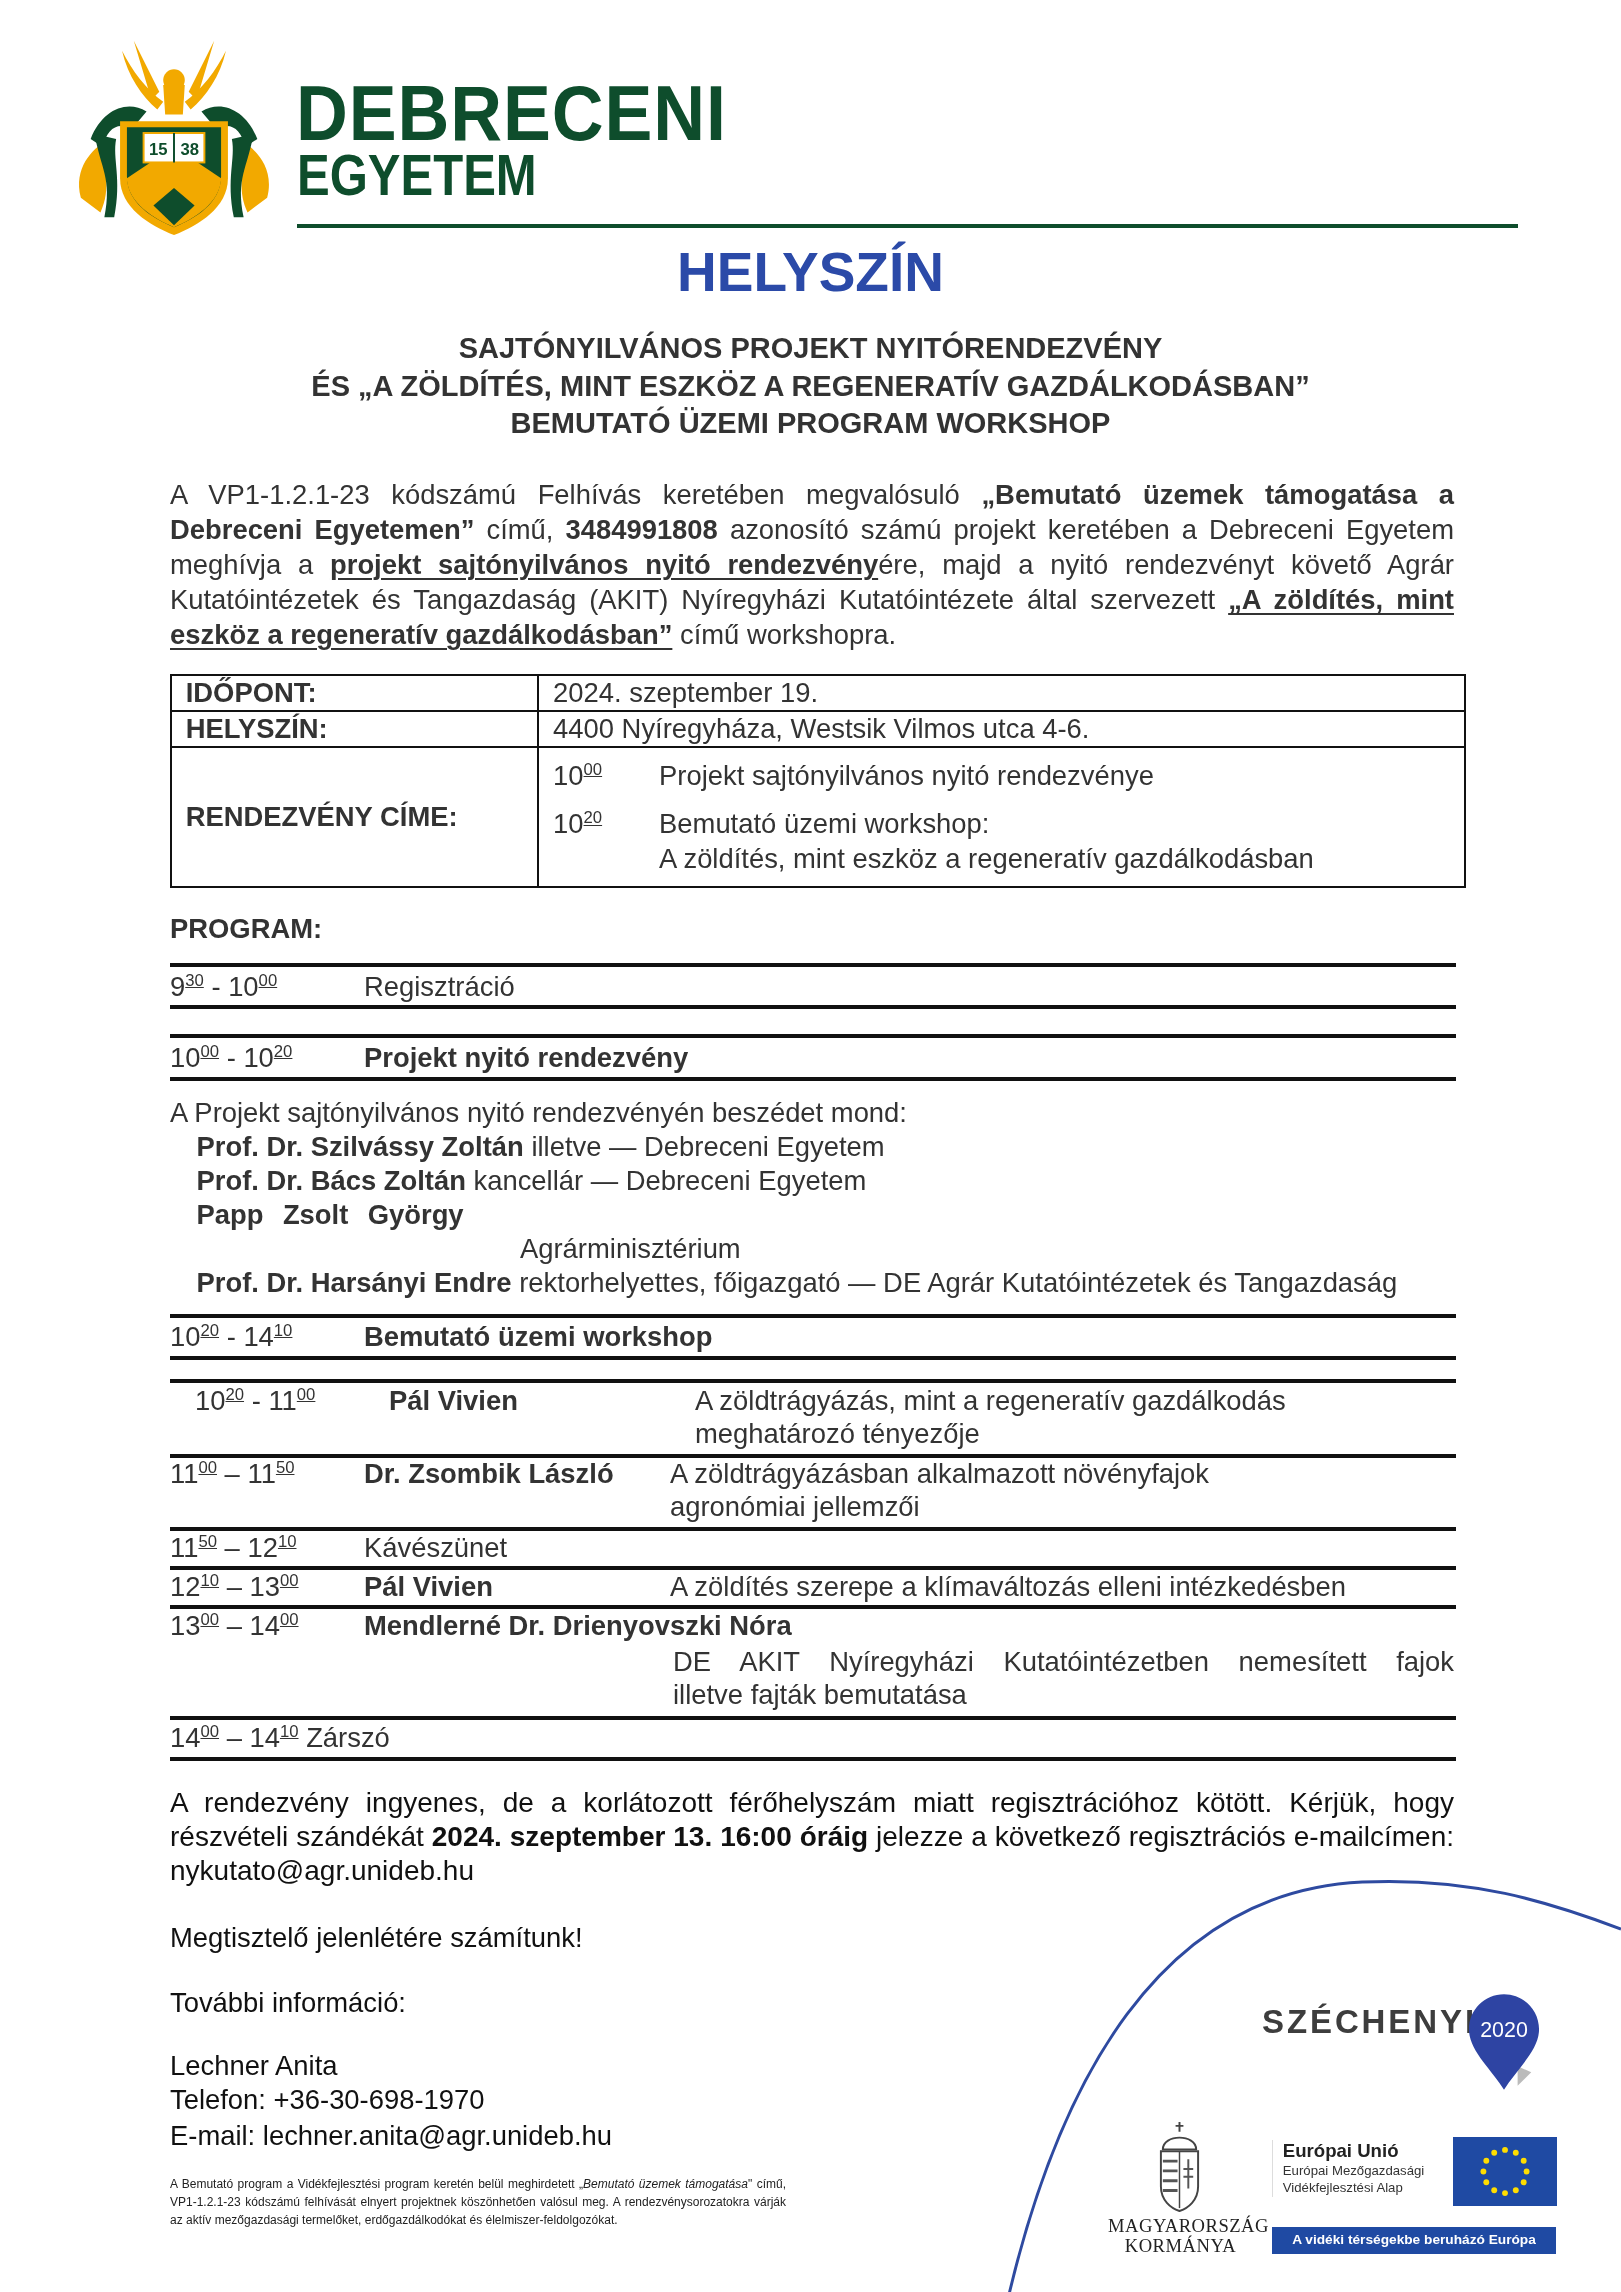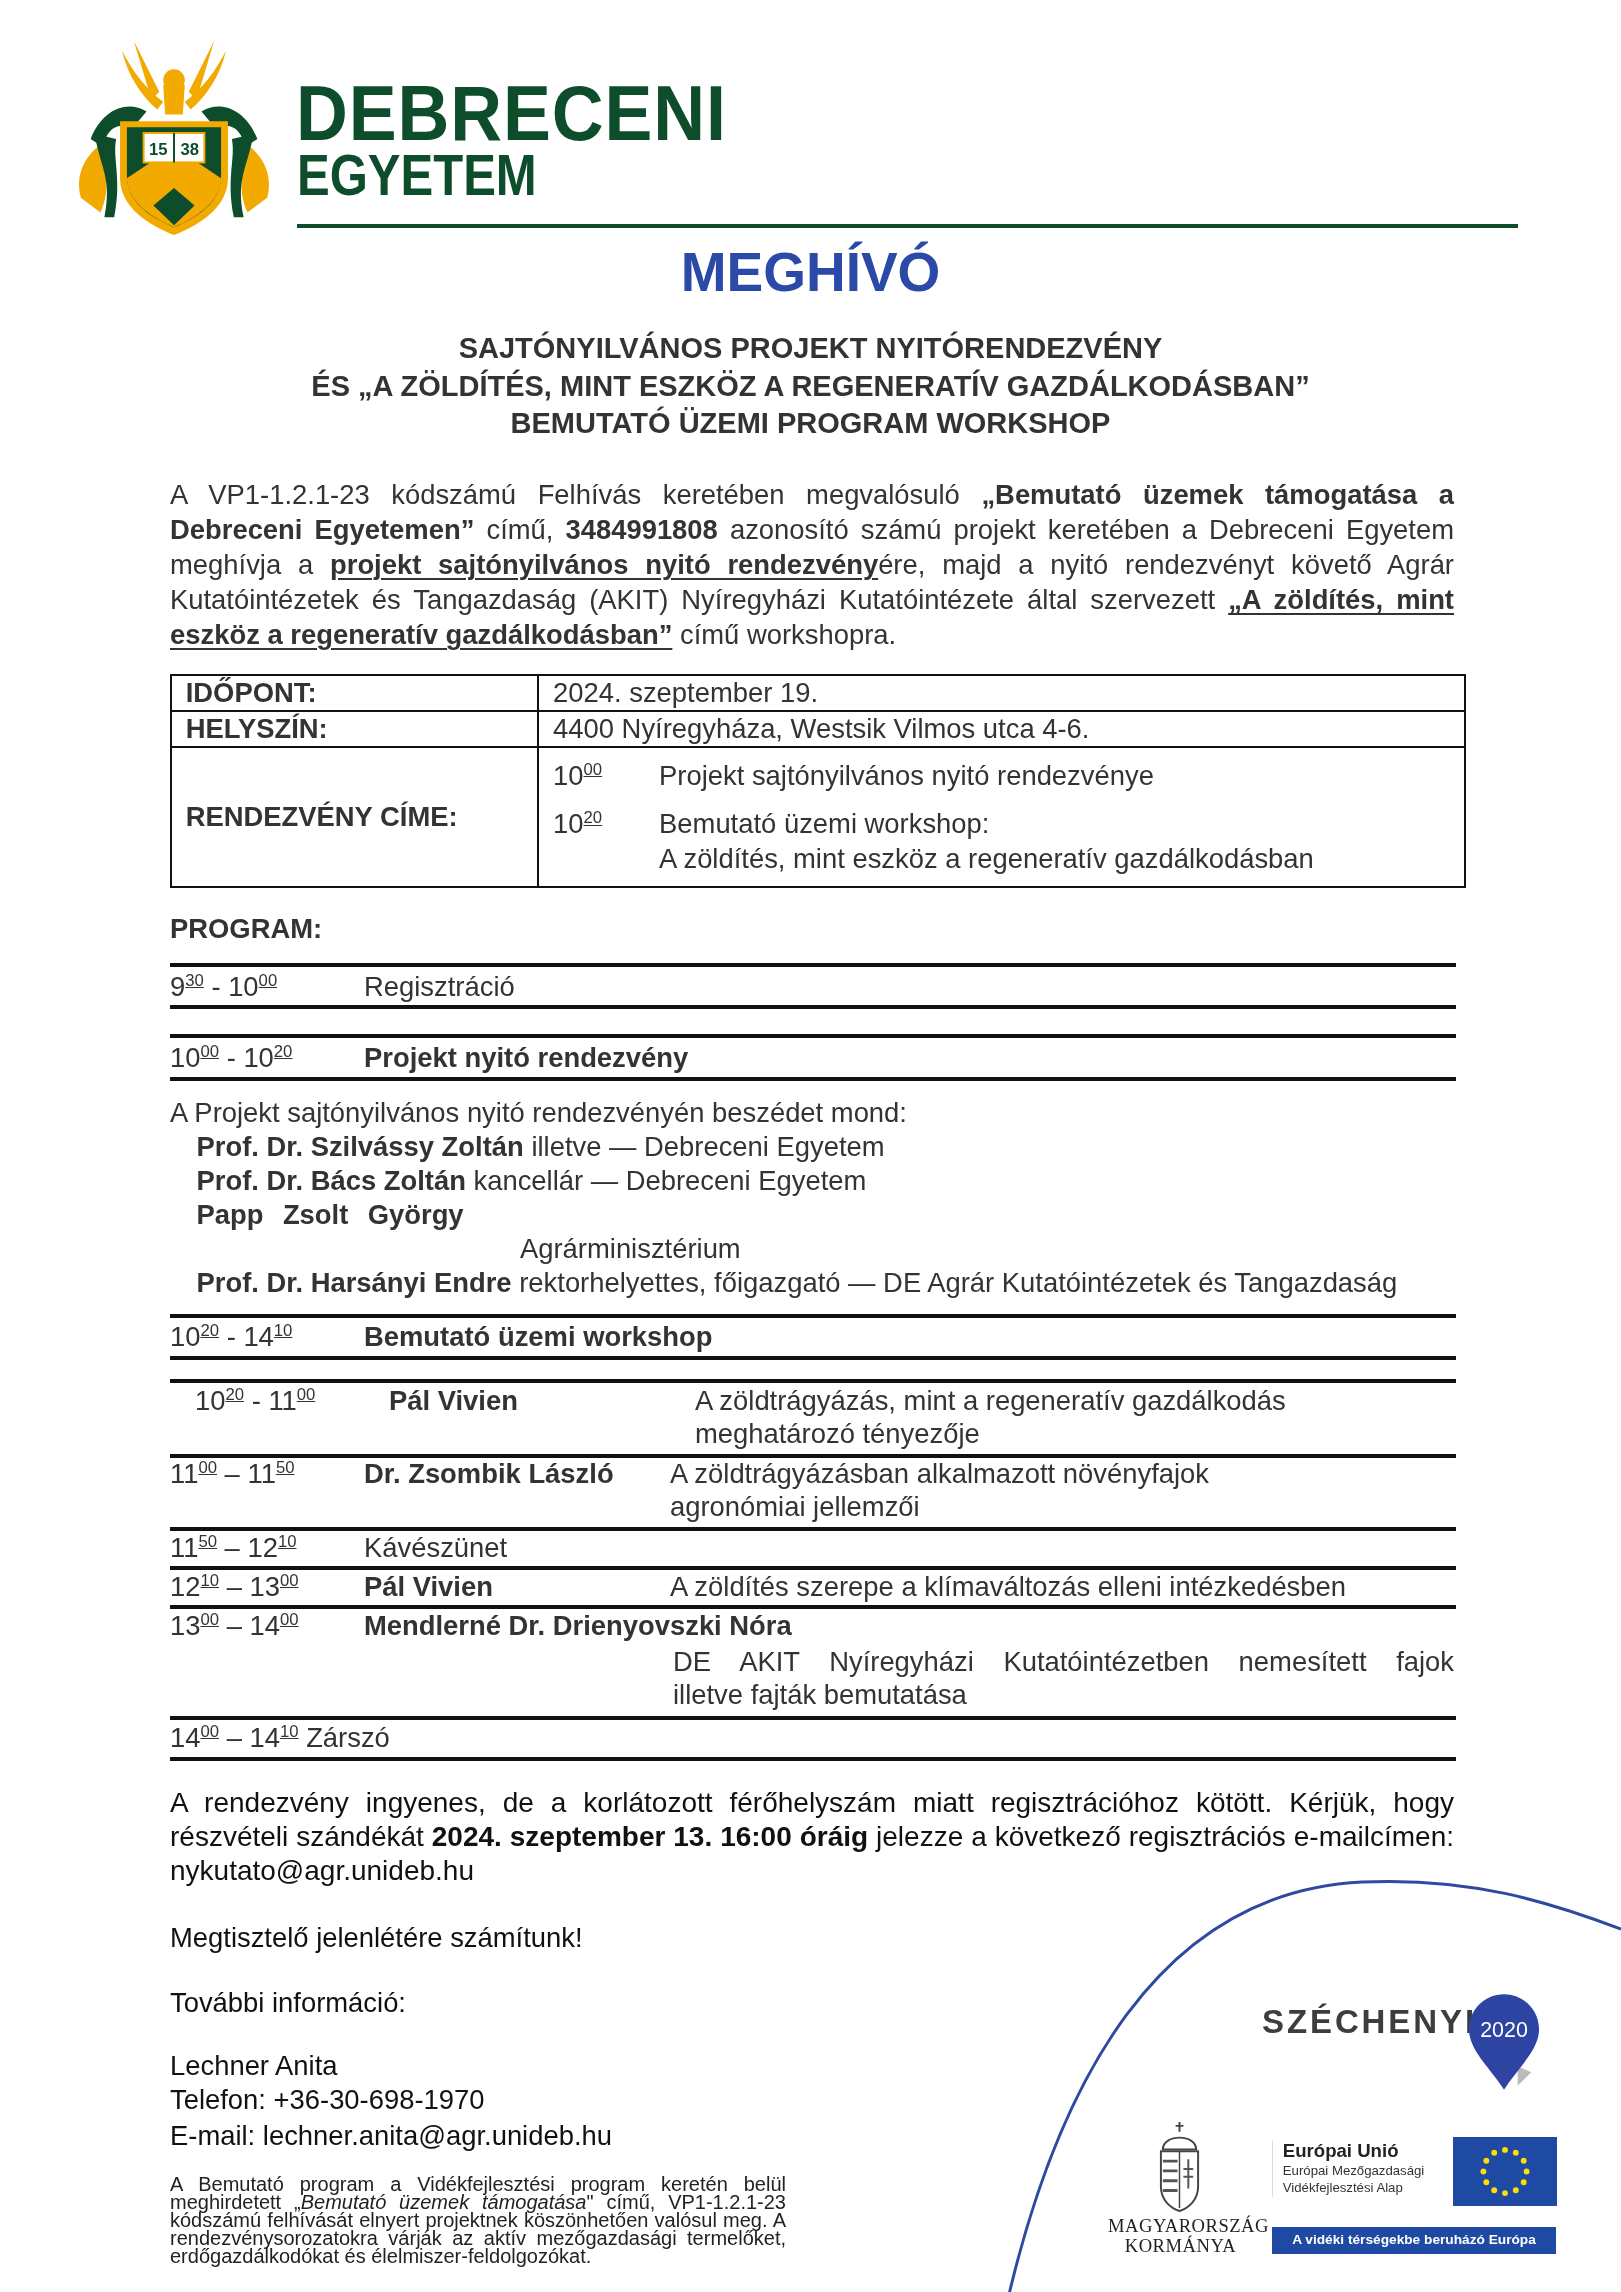--- a/index.html
+++ b/index.html
@@ -18,21 +18,21 @@
   .info-table { left:170px; top:674px; width:1296px; border-collapse:collapse; font-size:27.4px; color:#333; }
   .info-table td { border:2.9px solid #111; padding:0 13.7px; vertical-align:middle; }
   .info-table .lbl { width:338px; font-weight:bold; }
   .rule { left:170px; width:1286px; height:3.9px; background:#111; }
   .prog { font-size:27.4px; line-height:33px; color:#333; }
   .t sup { font-size:16.7px; text-decoration:underline; vertical-align:9.8px; line-height:0; }
   .b { font-weight:bold; }
   .speakers { left:170px; width:1286px; font-size:27.4px; line-height:34px; color:#333; }
   .closing { left:170px; width:1284px; font-size:28px; line-height:34px; text-align:justify; color:#111; }
   .plain { left:170px; font-size:27.4px; line-height:34px; color:#111; }
-  .foot { left:170px; width:616px; font-size:20px; line-height:18px; text-align:justify; color:#222; }
+  .foot { left:170px; width:616px; font-size:12px; line-height:18px; text-align:justify; color:#222; }
   .arc { left:0; top:0; width:1621px; height:2293px; pointer-events:none; }
   .szech { left:1262px; top:2003px; font-size:33px; font-weight:bold; color:#3d3d3d; letter-spacing:2.9px; }
   .pin { left:1467px; top:1992px; width:74px; height:100px; }
   .gov-crest { left:1155px; top:2120px; width:49px; height:93px; }
   .gov-text { left:1108px; top:2216px; width:145px; text-align:center; font-family:Liberation Serif, serif; font-size:18.6px; line-height:19.6px; color:#222; letter-spacing:0.5px; }
   .eu-block { left:1272px; top:2140px; border-left:1px solid #ddd; padding-left:9.8px; }
   .eu-1 { font-size:18.6px; font-weight:bold; color:#222; line-height:21.6px; }
   .eu-2 { font-size:13.2px; color:#333; line-height:17.6px; }
   .eu-flag { left:1453px; top:2137px; width:104px; height:69px; background:#1f4aa3; }
   .eu-banner { left:1272px; top:2227px; width:284px; height:26.5px; background:#1f4aa3; color:#fff; font-size:13.7px; font-weight:bold; line-height:26.5px; text-align:center; }
@@ -68,21 +68,21 @@
     <rect x="72" y="104" width="62" height="30" fill="#fff" stroke="#f2a900" stroke-width="2"></rect>
     <line x1="103" y1="104" x2="103" y2="134" stroke="#0e4d2c" stroke-width="2"></line>
     <text x="87" y="126" font-size="17" font-family="Liberation Sans, sans-serif" font-weight="bold" fill="#0e4d2c" text-anchor="middle">15</text>
     <text x="119" y="126" font-size="17" font-family="Liberation Sans, sans-serif" font-weight="bold" fill="#0e4d2c" text-anchor="middle">38</text>
   </svg>
   <div class="abs brand-1">DEBRECENI</div>
   <div class="abs brand-2">EGYETEM</div>
 </div>
 <div class="abs green-rule"></div>
 
-<div class="abs title">MEGHÍVÓ</div>
+<div class="abs title">HELYSZÍN</div>
 
 <div class="abs heading" style="top:330px">SAJTÓNYILVÁNOS PROJEKT NYITÓRENDEZVÉNY</div>
 <div class="abs heading" style="top:368px">ÉS „A ZÖLDÍTÉS, MINT ESZKÖZ A REGENERATÍV GAZDÁLKODÁSBAN”</div>
 <div class="abs heading" style="top:405px">BEMUTATÓ ÜZEMI PROGRAM WORKSHOP</div>
 
 <div class="abs para" style="top:477px">
   <span>A VP1-1.2.1-23 kódszámú Felhívás keretében megvalósuló </span><b>„Bemutató üzemek támogatása a Debreceni Egyetemen”</b><span> című, </span><b>3484991808</b><span> azonosító számú projekt keretében a Debreceni Egyetem meghívja a </span><b><u>projekt sajtónyilvános nyitó rendezvény</u></b><span>ére, majd a nyitó rendezvényt követő Agrár Kutatóintézetek és Tangazdaság (AKIT) Nyíregyházi Kutatóintézete által szervezett </span><b><u>„A zöldítés, mint eszköz a regeneratív gazdálkodásban”</u></b><span> című workshopra.</span>
 </div>
 
 <table class="abs info-table">

